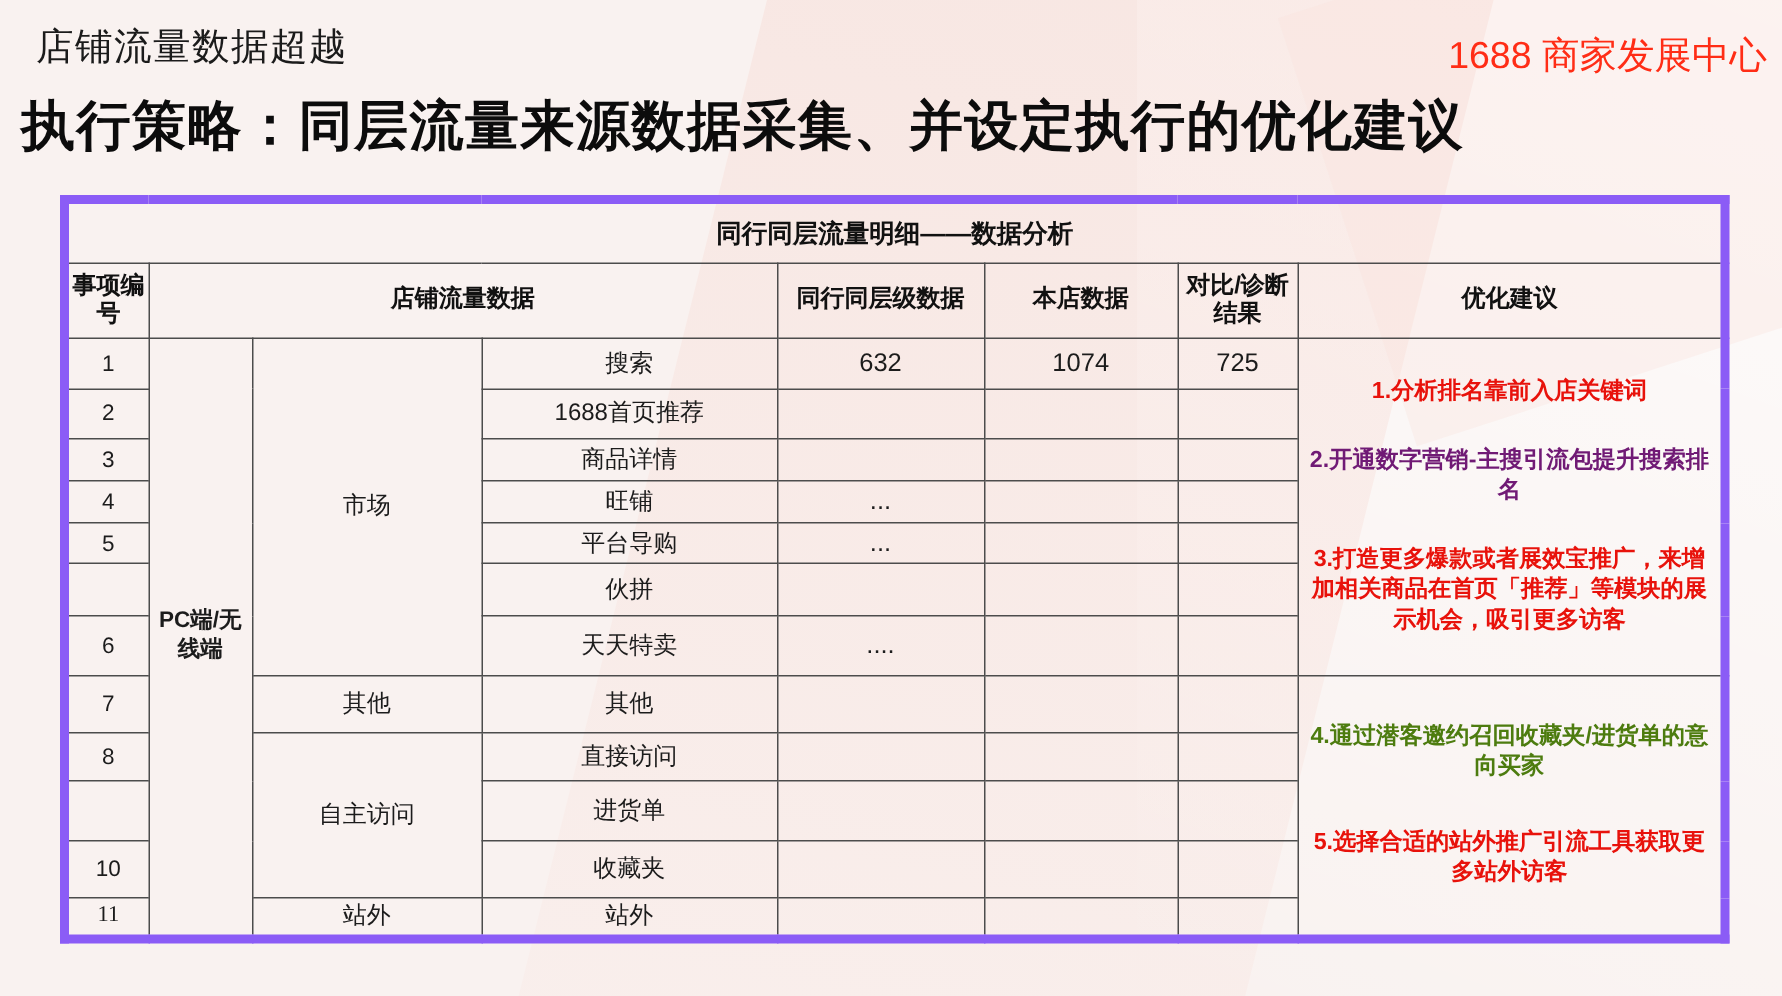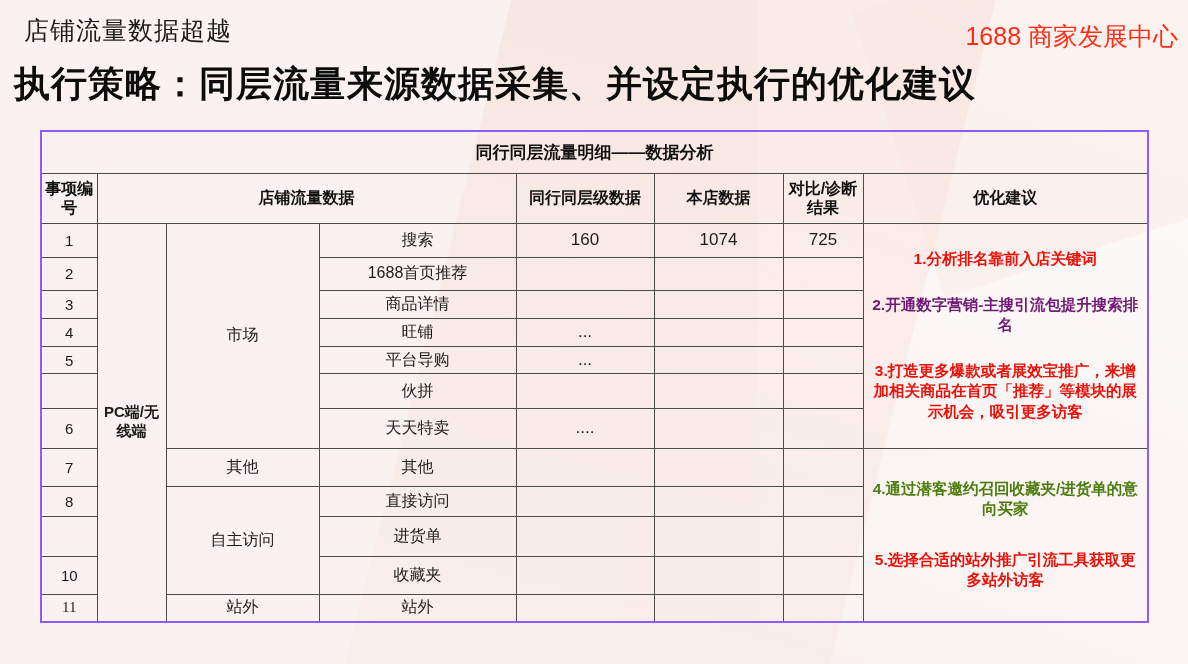--- a/index.html
+++ b/index.html
@@ -51,21 +51,21 @@
   }
   .flow-table th, .flow-table td {
     border: 1px solid #4c4c4c;
     text-align: center;
     vertical-align: middle;
     padding: 0 2px;
     font-size: 16px;
     color: #1c1c1c;
     overflow: hidden;
   }
-  .flow-table { border: 2px solid #8b5cf6; }
+  .flow-table { border: 6px solid #8b5cf6; }
   tr.caption-row th {
     height: 42px;
     font-size: 17px; font-weight: 700; color: #111;
   }
   tr.header-row th {
     height: 50px;
     font-size: 16px; font-weight: 700; color: #111;
     line-height: 1.2;
   }
   td.c-no { font-size: 15px; }
@@ -119,21 +119,21 @@
       <th>对比/诊断结果</th>
       <th>优化建议</th>
     </tr>
   </thead>
   <tbody id="table-body">
       <tr style="height: 34px;">
         <td class="c-no">1</td>
         <td class="c-device" rowspan="12">PC端/无线端</td>
         <td class="c-cat" rowspan="7">市场</td>
         <td class="c-channel">搜索</td>
-        <td class="c-num">160</td>
+        <td class="c-num">632</td>
         <td class="c-num">1074</td>
         <td class="c-num">725</td>
         <td class="c-sugg" rowspan="7">
           <div class="sugg-wrap" style="height: 224px;">
             <div class="sugg-item" style="color: rgb(232, 18, 11);">1.分析排名靠前入店关键词</div>
             <div class="sugg-item" style="color: #701a75;">2.开通数字营销-主搜引流包提升搜索排名</div>
             <div class="sugg-item" style="color: rgb(232, 18, 11);">3.打造更多爆款或者展效宝推广，来增加相关商品在首页「推荐」等模块的展示机会，吸引更多访客</div>
           </div>
         </td>
       </tr>

